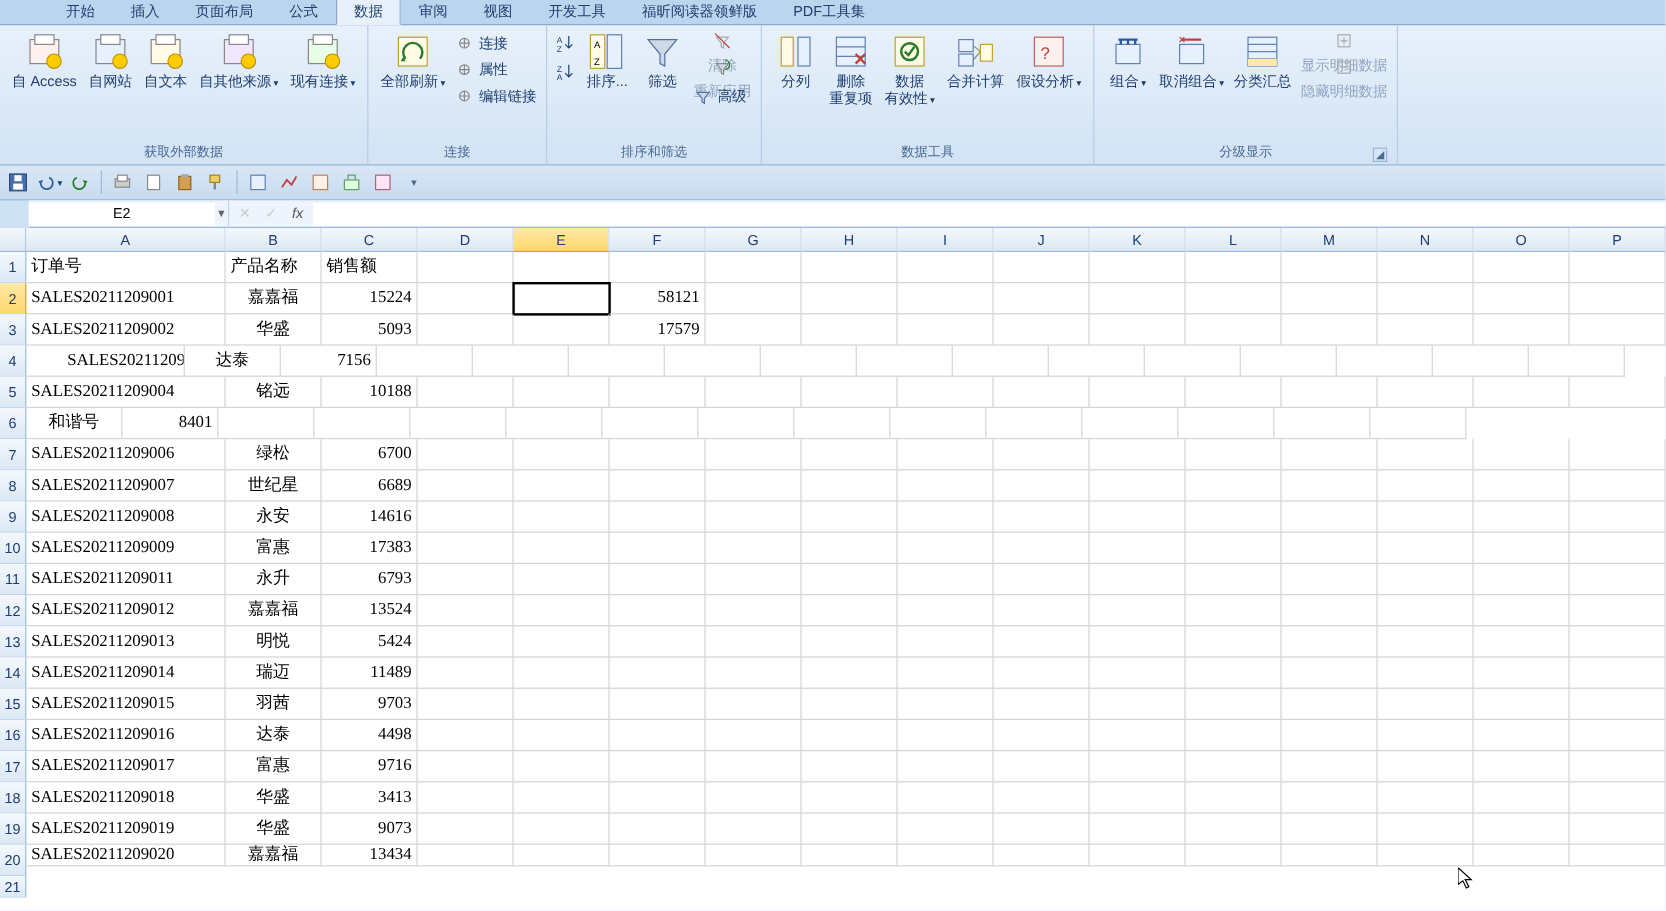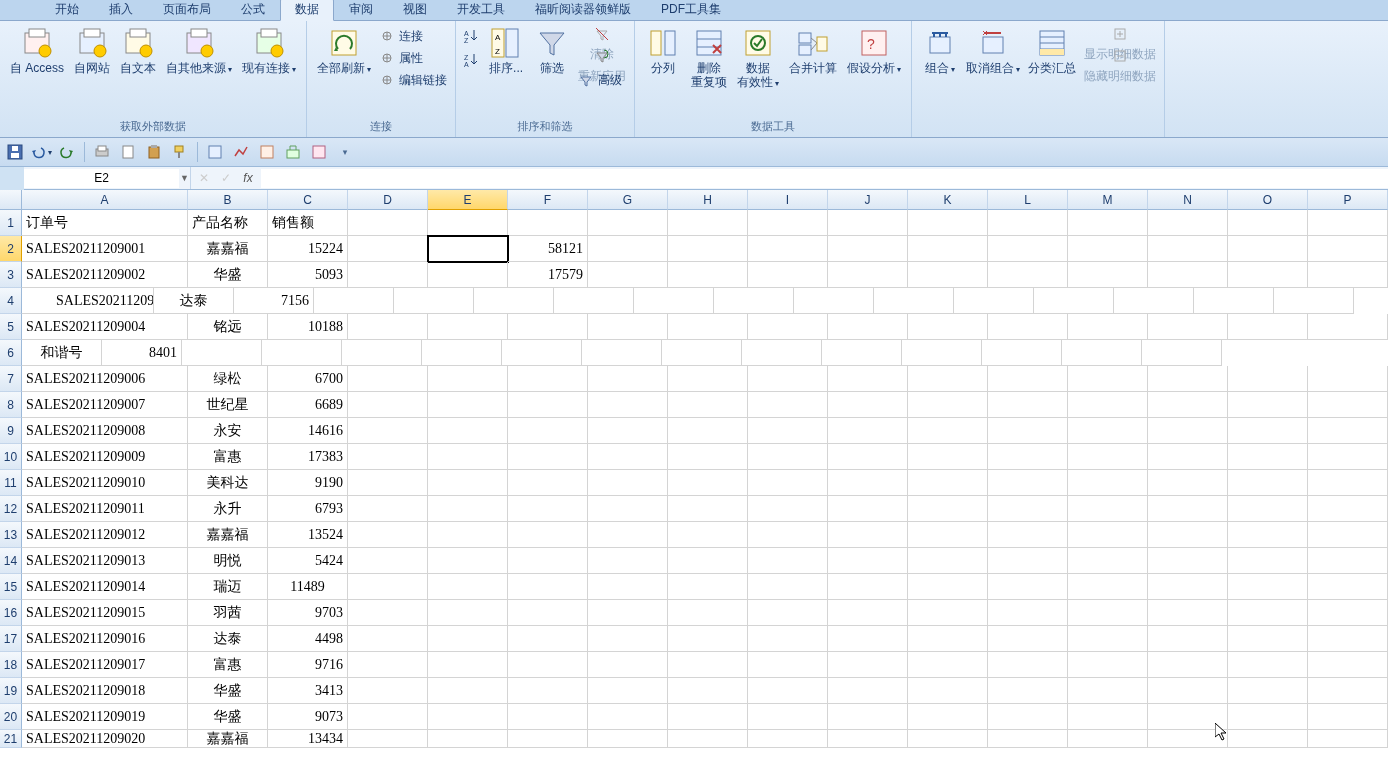--- a/index.html
+++ b/index.html
@@ -347,20 +347,21 @@
             <span>
               <svg width="16" height="16">
                 <rect x="3" y="3" width="10" height="10" fill="none" stroke="#aaa"></rect>
                 <path d="M5 8 L11 8" stroke="#aaa"></path>
               </svg>
             </span>
             <span>隐藏明细数据</span>
           </div>
         </div>
     </div>
+    <div class="rgroup-label"><span>分级显示</span><span class="dialoglauncher">◢</span></div>
   </div>
 </div>
 
 <div class="qat">
   <div class="qbtn">
       <svg width="16" height="16">
         <rect x="1" y="1" width="14" height="14" fill="#4a6fb0" stroke="#2a4a80"></rect>
         <rect x="4" y="9" width="8" height="5" fill="white"></rect>
         <rect x="5" y="2" width="6" height="5" fill="white"></rect>
       </svg>
@@ -664,38 +665,20 @@
         <div class="cell" style="width: 80px;"></div>
         <div class="cell" style="width: 80px;"></div>
         <div class="cell" style="width: 80px;"></div>
         <div class="cell" style="width: 80px;"></div>
         <div class="cell" style="width: 80px;"></div>
         <div class="cell" style="width: 80px;"></div>
         <div class="cell" style="width: 80px;"></div>
         <div class="cell" style="width: 80px;"></div>
       </div>
       <div class="row">
-        <div class="cell" style="width: 166px;">SALES20211209010</div>
-        <div class="cell ctr" style="width: 80px;">美科达</div>
-        <div class="cell num" style="width: 80px;">9190</div>
-        <div class="cell" style="width: 80px;"></div>
-        <div class="cell" style="width: 80px;"></div>
-        <div class="cell" style="width: 80px;"></div>
-        <div class="cell" style="width: 80px;"></div>
-        <div class="cell" style="width: 80px;"></div>
-        <div class="cell" style="width: 80px;"></div>
-        <div class="cell" style="width: 80px;"></div>
-        <div class="cell" style="width: 80px;"></div>
-        <div class="cell" style="width: 80px;"></div>
-        <div class="cell" style="width: 80px;"></div>
-        <div class="cell" style="width: 80px;"></div>
-        <div class="cell" style="width: 80px;"></div>
-        <div class="cell" style="width: 80px;"></div>
-      </div>
-      <div class="row">
         <div class="cell" style="width: 166px;">SALES20211209011</div>
         <div class="cell ctr" style="width: 80px;">永升</div>
         <div class="cell num" style="width: 80px;">6793</div>
         <div class="cell" style="width: 80px;"></div>
         <div class="cell" style="width: 80px;"></div>
         <div class="cell" style="width: 80px;"></div>
         <div class="cell" style="width: 80px;"></div>
         <div class="cell" style="width: 80px;"></div>
         <div class="cell" style="width: 80px;"></div>
         <div class="cell" style="width: 80px;"></div>
@@ -738,21 +721,21 @@
         <div class="cell" style="width: 80px;"></div>
         <div class="cell" style="width: 80px;"></div>
         <div class="cell" style="width: 80px;"></div>
         <div class="cell" style="width: 80px;"></div>
         <div class="cell" style="width: 80px;"></div>
         <div class="cell" style="width: 80px;"></div>
       </div>
       <div class="row">
         <div class="cell" style="width: 166px;">SALES20211209014</div>
         <div class="cell ctr" style="width: 80px;">瑞迈</div>
-        <div class="cell num" style="width: 80px; text-align: center;">11489</div>
+        <div class="cell num" style="width: 80px;">11489</div>
         <div class="cell" style="width: 80px;"></div>
         <div class="cell" style="width: 80px;"></div>
         <div class="cell" style="width: 80px;"></div>
         <div class="cell" style="width: 80px;"></div>
         <div class="cell" style="width: 80px;"></div>
         <div class="cell" style="width: 80px;"></div>
         <div class="cell" style="width: 80px;"></div>
         <div class="cell" style="width: 80px;"></div>
         <div class="cell" style="width: 80px;"></div>
         <div class="cell" style="width: 80px;"></div>

